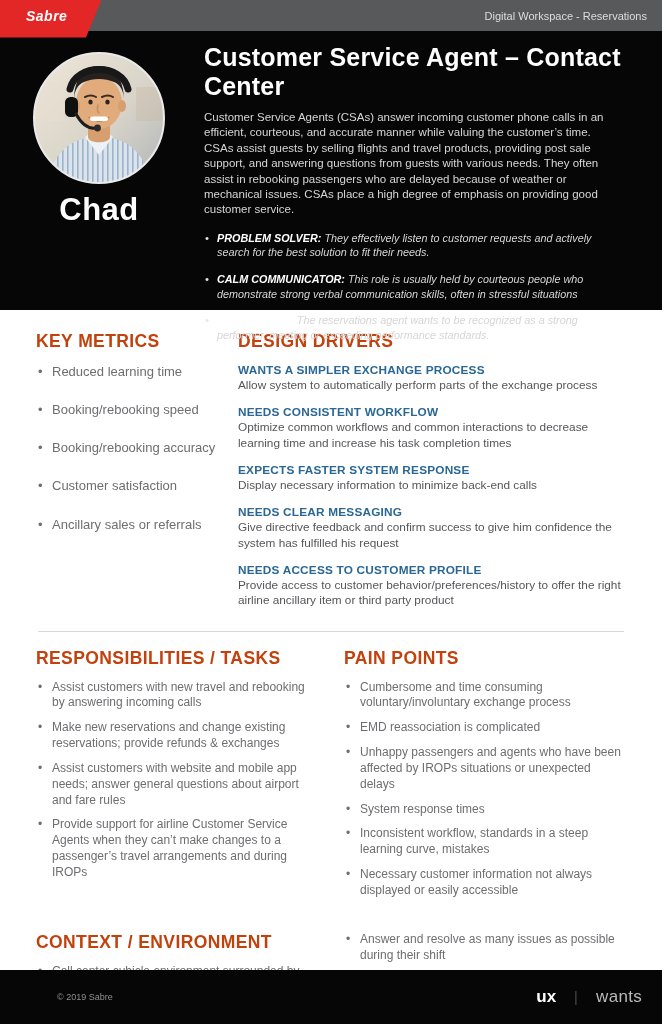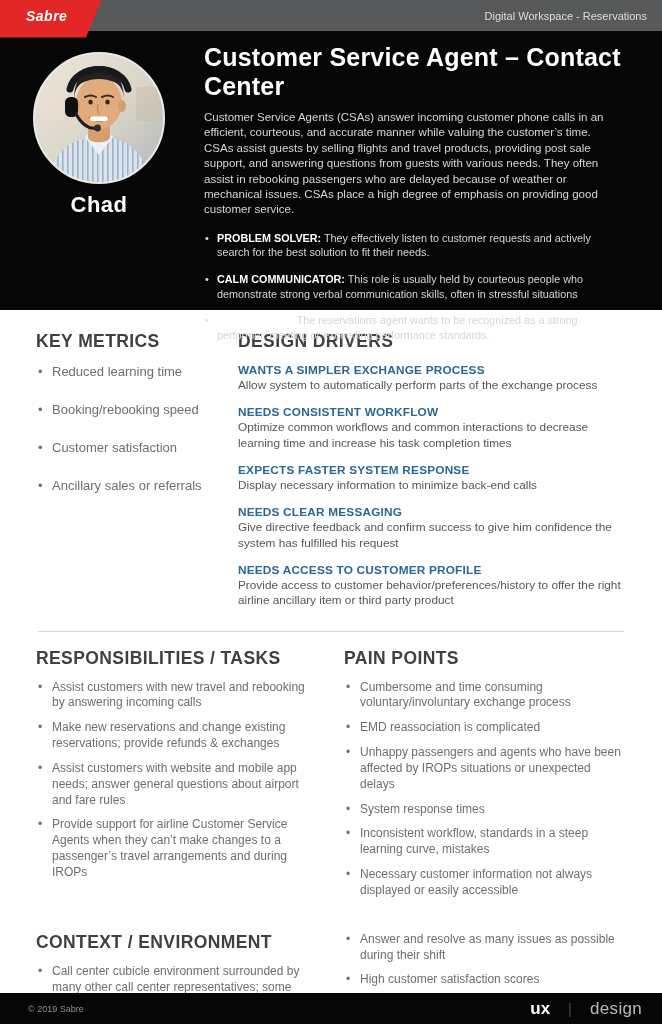--- a/index.html
+++ b/index.html
@@ -31,44 +31,44 @@
   }
   .topbar-label { color: #dcdddd; font-size: 11px; padding-right: 15px; }
 
   
   .hero {
     background: #060606; color: #fff;
     height: 279px; display: flex;
   }
   .hero-left { width: 198px; flex: none; text-align: center; padding-top: 20px; }
   .avatar-wrap { width: 134px; height: 134px; margin: 0 auto; }
-  .persona-name { font-size: 22px; font-weight: 700; margin-top: 7px; letter-spacing: .5px; }
+  .persona-name { font-size: 31px; font-weight: 700; margin-top: 7px; letter-spacing: .5px; }
   .persona-quote {
     margin: 7px 12px 0 12px;
     font-size: 10.5px; line-height: 1.45;
     font-style: italic; color: #cfcfcf;
   }
   .hero-right { flex: 1; padding: 12px 40px 0 6px; }
   .hero-title { font-size: 25px; font-weight: 700; letter-spacing: .2px; margin-bottom: 9px; }
   .hero-desc { font-size: 11.5px; line-height: 1.34; color: #d6d6d6; }
   .traits { list-style: none; margin-top: 13px; }
   .traits li {
     position: relative; padding-left: 13px;
     font-size: 10.8px; line-height: 1.35; color: #d6d6d6;
-    margin-bottom: 12px; padding-right: 8px;
+    margin-bottom: 12px; padding-right: 8px; font-style: italic;
   }
   .traits li::before {
     content: "•"; position: absolute; left: 1px; top: 0; color: #e6e6e6; font-size: 11px;
   }
   .trait-label { font-weight: 700; color: #ffffff; }
 
   
   .main { padding: 0 36px; }
   h2.sec {
-    color: #404040; font-size: 17.5px; font-weight: 700;
+    color: #c2410c; font-size: 17.5px; font-weight: 700;
     letter-spacing: .4px; margin-bottom: 11px;
   }
   .row { display: flex; }
   .row1 { padding-top: 21px; }
   .col-metrics { width: 202px; flex: none; }
   .col-drivers { flex: 1; }
 
   ul.dots { list-style: none; }
   ul.dots li {
     position: relative; padding-left: 16px;
@@ -89,24 +89,24 @@
 
   .divider { border: none; border-top: 1px solid #d8d8d8; margin: 10px 2px 16px 2px; }
 
   .col-left  { width: 308px; flex: none; padding-right: 28px; }
   .col-right { flex: 1; }
   .tasks-list li { font-size: 12px; margin-bottom: 9px; }
   .row3 { margin-top: 24px; }
 
   
   .footer {
-    position: absolute; left: 0; right: 0; bottom: 0; height: 31px;
+    position: absolute; left: 0; right: 0; bottom: 0; height: 54px;
     background: #060606;
     display: flex; align-items: center; justify-content: space-between;
-    padding: 0 20px 0 28px;
+    padding: 0 20px 0 57px;
   }
   .copyright { color: #8f9092; font-size: 9px; }
   .uxdesign { display: flex; align-items: baseline; gap: 18px; }
   .ux-bold { color: #ffffff; font-weight: 700; font-size: 17px; }
   .ux-div  { color: #6f6f6f; font-size: 15px; font-weight: 300; transform: scaleX(.6); }
   .ux-light{ color: #b9b9b9; font-weight: 300; font-size: 17px; letter-spacing: .3px; }
 </style>
 </head>
 <body>
 
@@ -187,20 +187,21 @@
   </section>
 
   <main class="main">
 
     <div class="row row1">
       <section class="col-metrics">
         <h2 class="sec">KEY METRICS</h2>
         <ul class="dots metrics-list">
           <li>Reduced learning time</li>
           <li>Booking/rebooking speed</li>
+          <li>Booking/rebooking accuracy</li>
           <li>Customer satisfaction</li>
           <li>Ancillary sales or referrals</li>
         </ul>
       </section>
 
       <section class="col-drivers">
         <h2 class="sec">DESIGN DRIVERS</h2>
         <div class="driver">
           <h3>WANTS A SIMPLER EXCHANGE PROCESS</h3>
           <p>Allow system to automatically perform parts of the exchange process</p>
@@ -267,17 +268,17 @@
       </section>
     </div>
 
   </main>
 
   <footer class="footer">
     <span class="copyright">© 2019 Sabre</span>
     <span class="uxdesign">
       <span class="ux-bold">ux</span>
       <span class="ux-div">|</span>
-      <span class="ux-light">design</span>
+      <span class="ux-light">wants</span>
     </span>
   </footer>
 
 </div>
 
 </body></html>

